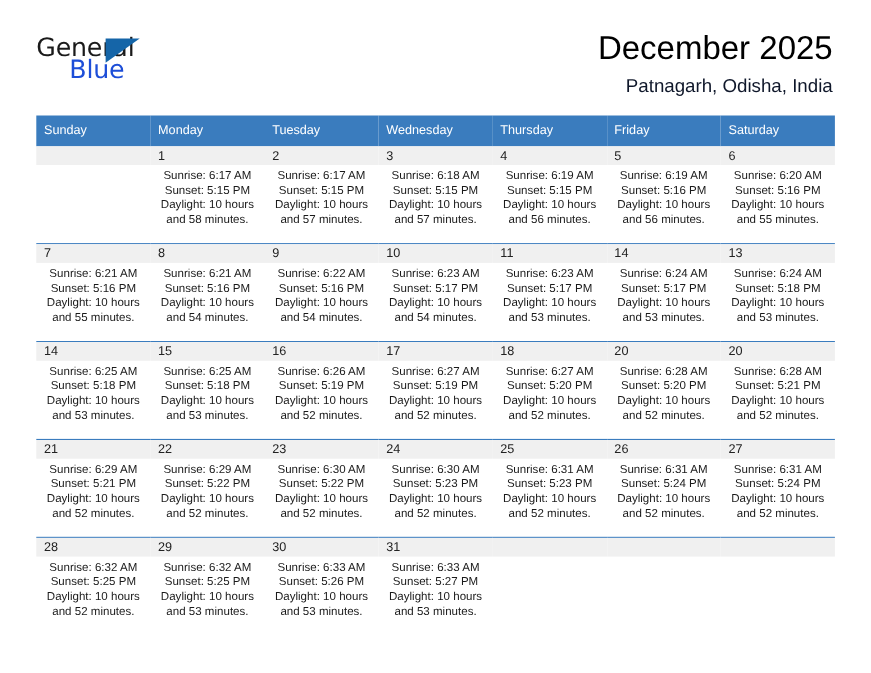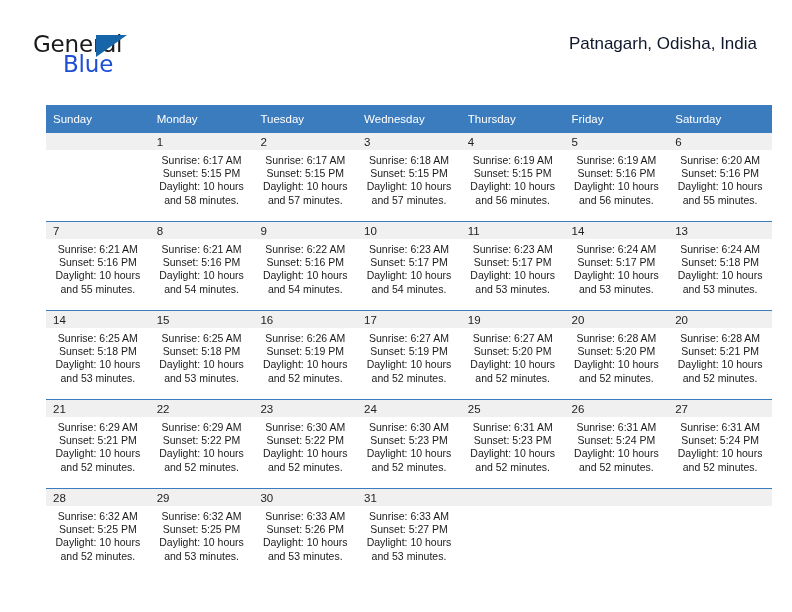--- a/index.html
+++ b/index.html
@@ -90,21 +90,21 @@
     font-size: 17px;
     font-weight: 400;
     color: #0f172a;
     line-height: 1.2;
     white-space: nowrap;
   }
 
   
   .calendar {
     position: absolute;
-    left: 46px;
+    left: 33px;
     top: 105px;
     width: 726px;
     border-collapse: collapse;
     table-layout: fixed;
   }
 
   .calendar th {
     background: #3a7cbe;
     color: #ffffff;
     font-size: 11.5px;
@@ -162,20 +162,21 @@
 
   <div class="header">
 
     <div class="brand">
       <span class="brand-general">General</span>
       <span class="brand-triangle"></span>
       <span class="brand-blue">Blue</span>
     </div>
 
     <div class="title-block">
+      <div class="cal-title">December 2025</div>
       <div class="cal-subtitle">Patnagarh, Odisha, India</div>
     </div>
 
   </div>
 
   <table class="calendar">
     <thead>
       <tr id="weekday-row">
           <th>Sunday</th>
           <th>Monday</th>
@@ -379,21 +380,21 @@
               <div class="details">
                 <div>Sunrise: 6:27 AM</div>
                 <div>Sunset: 5:19 PM</div>
                 <div>Daylight: 10 hours</div>
                 <div>and 52 minutes.</div>
               </div>
             </div>
           </td>
           <td>
             <div class="cell">
-              <div class="daynum-band">19</div>
+              <div class="daynum-band">18</div>
               <div class="details">
                 <div>Sunrise: 6:27 AM</div>
                 <div>Sunset: 5:20 PM</div>
                 <div>Daylight: 10 hours</div>
                 <div>and 52 minutes.</div>
               </div>
             </div>
           </td>
           <td>
             <div class="cell">

